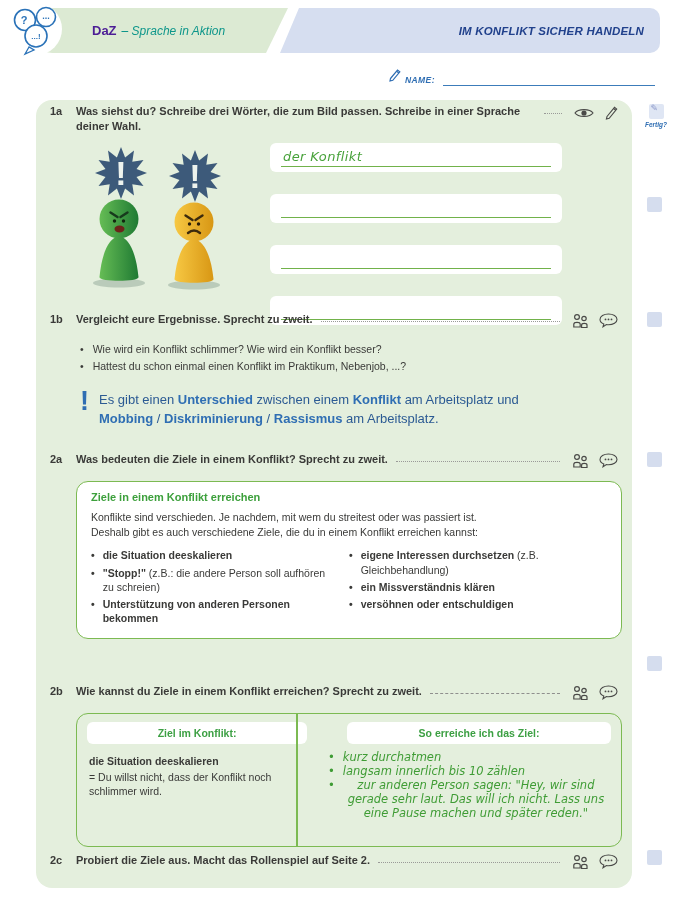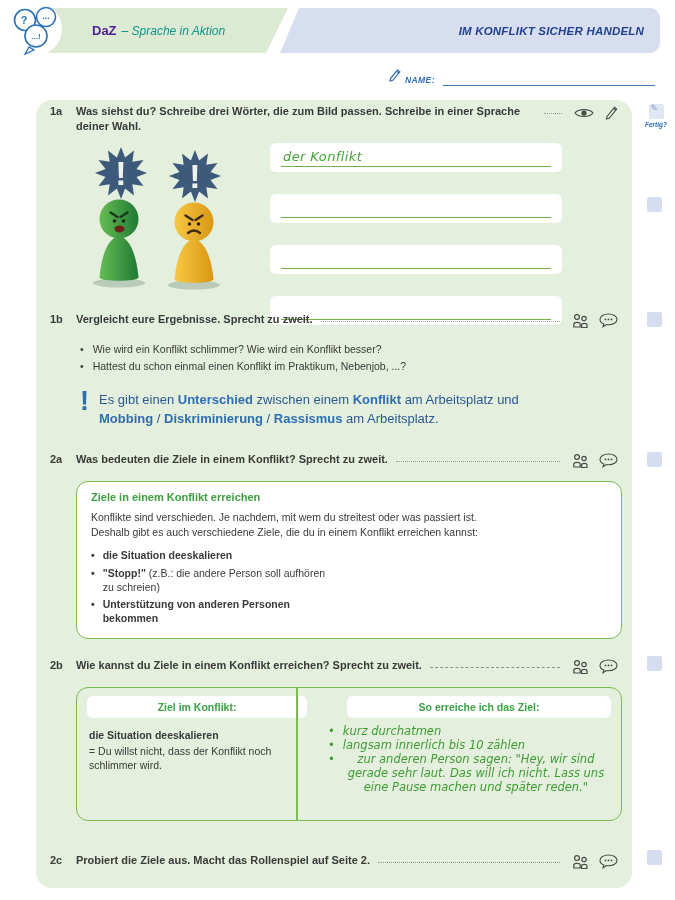--- a/index.html
+++ b/index.html
@@ -23,21 +23,21 @@
   
   .name-row{position:absolute;left:388px;top:68px;width:267px;display:flex;align-items:flex-end;}
   .name-label{font-size:8.5px;font-weight:bold;font-style:italic;color:#2f6eb3;
               letter-spacing:.4px;margin:0 8px 1px 4px;}
   .name-line{flex:1;border-bottom:1.5px solid #3c7cba;height:14px;}
 
   
   .panel{position:absolute;left:36px;top:100px;width:596px;height:788px;background:#e4efdd;
          border-radius:16px;}
   .sec{position:absolute;left:14px;right:8px;}
-  .s1a{top:4px;} .s1b{top:212px;} .s2a{top:352px;} .s2b{top:558px;} .s2c{top:753px;}
+  .s1a{top:4px;} .s1b{top:212px;} .s2a{top:352px;} .s2b{top:584px;} .s2c{top:753px;}
 
   .hrow{display:flex;align-items:flex-start;}
   .num{width:26px;flex:none;font-weight:bold;font-size:11px;line-height:1.35;}
   .htitle{font-weight:bold;font-size:11px;line-height:1.35;}
   .t1a{max-width:462px;}
   .leader{flex:1;min-width:18px;border-bottom:1px dotted #9a9a98;height:9px;margin:0 8px;}
   .leader.dashed{border-bottom-style:dashed;border-bottom-color:#8f8f8d;}
   .hicon{flex:none;margin-left:4px;margin-right:6px;margin-top:1px;}
 
   
@@ -296,20 +296,31 @@
             <div class="gitem">
                 <span><b>die Situation deeskalieren</b><span></span></span>
               </div>
             <div class="gitem">
                 <span><b>"Stopp!"</b><span> (z.B.: die andere Person soll aufhören zu schreien)</span></span>
               </div>
             <div class="gitem">
                 <span><b>Unterstützung von anderen Personen bekommen</b><span></span></span>
               </div>
           </div>
+          <div class="gcol">
+            <div class="gitem">
+                <span><b>eigene Interessen durchsetzen</b><span> (z.B. Gleichbehandlung)</span></span>
+              </div>
+            <div class="gitem">
+                <span><b>ein Missverständnis klären</b><span></span></span>
+              </div>
+            <div class="gitem">
+                <span><b>versöhnen oder entschuldigen</b><span></span></span>
+              </div>
+          </div>
         </div>
       </div>
     </div>
 
     <div class="sec s2b">
       <div class="hrow">
         <span class="num">2b</span>
         <span class="htitle">Wie kannst du Ziele in einem Konflikt erreichen? Sprecht zu zweit.</span>
         <span class="leader dashed"></span>
         <span class="hicon">

